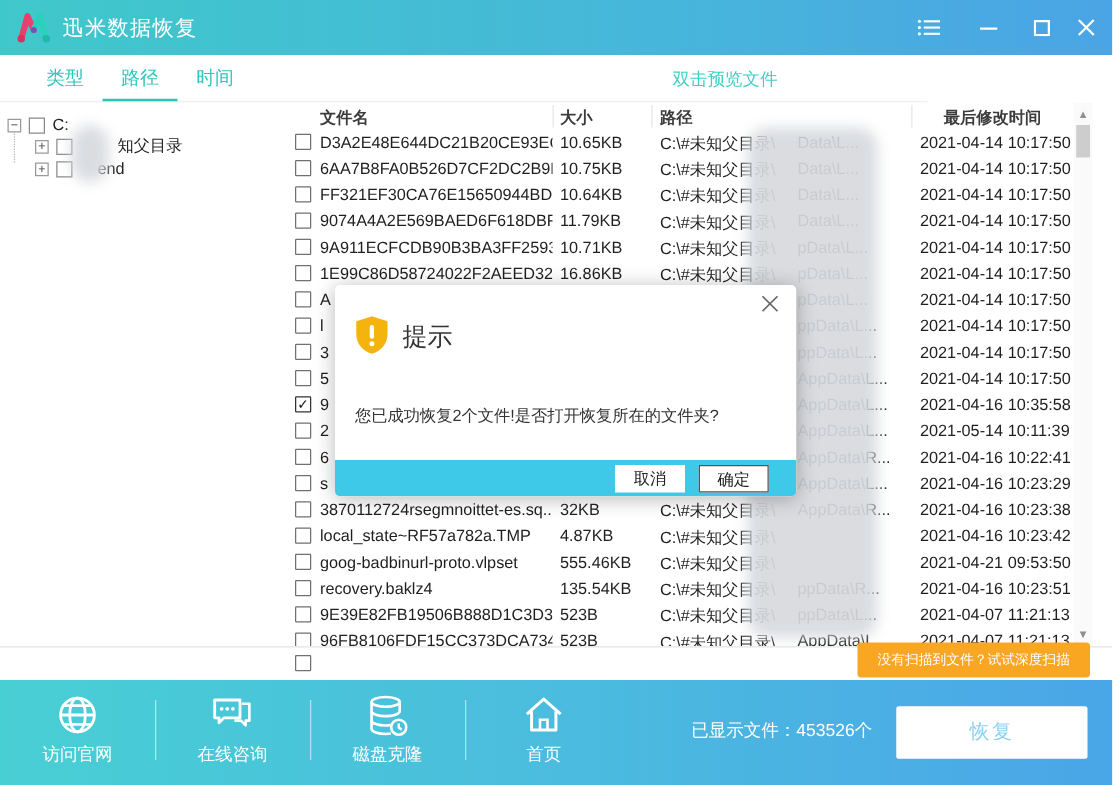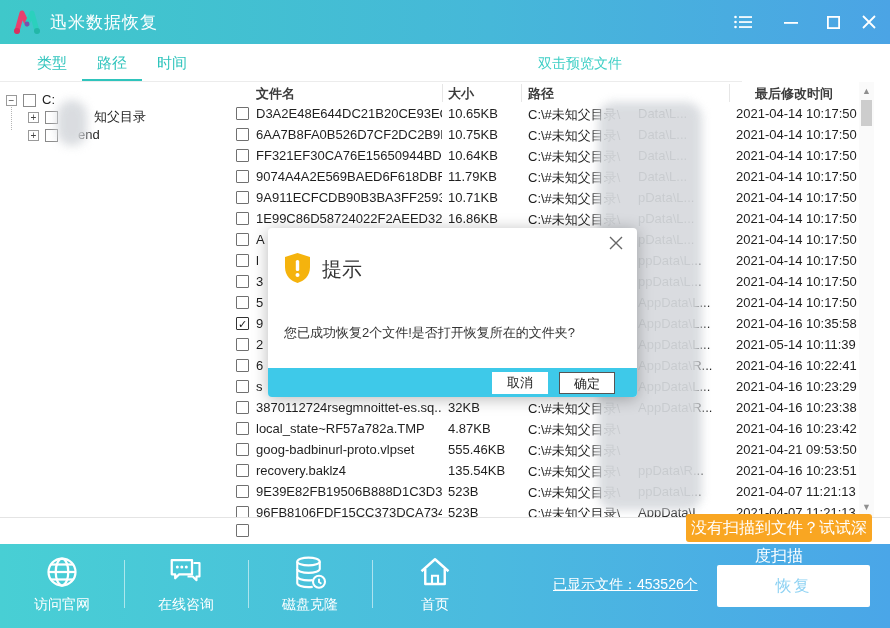--- a/index.html
+++ b/index.html
@@ -79,32 +79,32 @@
   .dlg-btn { position:absolute; top:144px; width:56px; height:22px; background:#fff; font-size:13px; color:#222;
     text-align:center; line-height:22px; cursor:pointer; z-index:2; }
   .dlg-cancel { left:224px; }
   .dlg-ok { left:291px; border:1px solid #555; }
 
   
   .statusbar { position:absolute; left:0; top:517px; width:890px; height:27px; background:#fff; border-top:1px solid #e4e4e4; }
   .st-cb { position:absolute; left:236px; top:6px; width:13px; height:13px; border:1px solid #707070; background:#fff; border-radius:1px; cursor:pointer; }
   .st-text { position:absolute; left:258px; top:6px; font-size:13px; color:#2b2b2b;margin-top:28px; }
   .deepscan { position:absolute; left:686px; top:514px; width:186px; height:28px; background:#f9a622; color:#fff;
-    font-size:16px; text-align:center; line-height:28px; border-radius:3px; cursor:pointer; z-index:6; }
+    font-size:11px; text-align:center; line-height:28px; border-radius:3px; cursor:pointer; z-index:6; }
 
   
   .bottombar { position:absolute; left:0; top:544px; width:890px; height:84px;
     background:linear-gradient(90deg,#48cfd4 0%,#4bbadf 55%,#4aa6e8 100%); }
   .toolitem { position:absolute; top:10px; width:110px; height:64px; text-align:center; cursor:pointer; }
   .ti-0 { left:7px; } .ti-1 { left:131px; } .ti-2 { left:255px; } .ti-3 { left:380px;font-family:Liberation Serif, serif; }
   .toolitem .ico { display:block; margin:0 auto 5px auto; }
   .toolitem .lbl { color:#fff; font-size:14px; }
   .tsep { position:absolute; top:16px; width:1px; height:48px; background:rgba(255,255,255,.55); }
   .s-0 { left:124px; } .s-1 { left:248px; } .s-2 { left:372px; }
-  .files-shown { position:absolute; left:553px; top:32px; color:#fff; font-size:14px;text-decoration:underline; }
+  .files-shown { position:absolute; left:553px; top:32px; color:#fff; font-size:14px; }
   .recover-btn { position:absolute; left:717px; top:21px; width:153px; height:42px; background:#fff; border-radius:2px;
     color:#8ed2f3; font-size:16px; text-align:center; line-height:42px; letter-spacing:2px; cursor:pointer; }
 </style>
 </head>
 <body>
 
 <div class="window">
 
   <div class="titlebar">
     <svg class="logo" viewBox="0 0 30 28">

